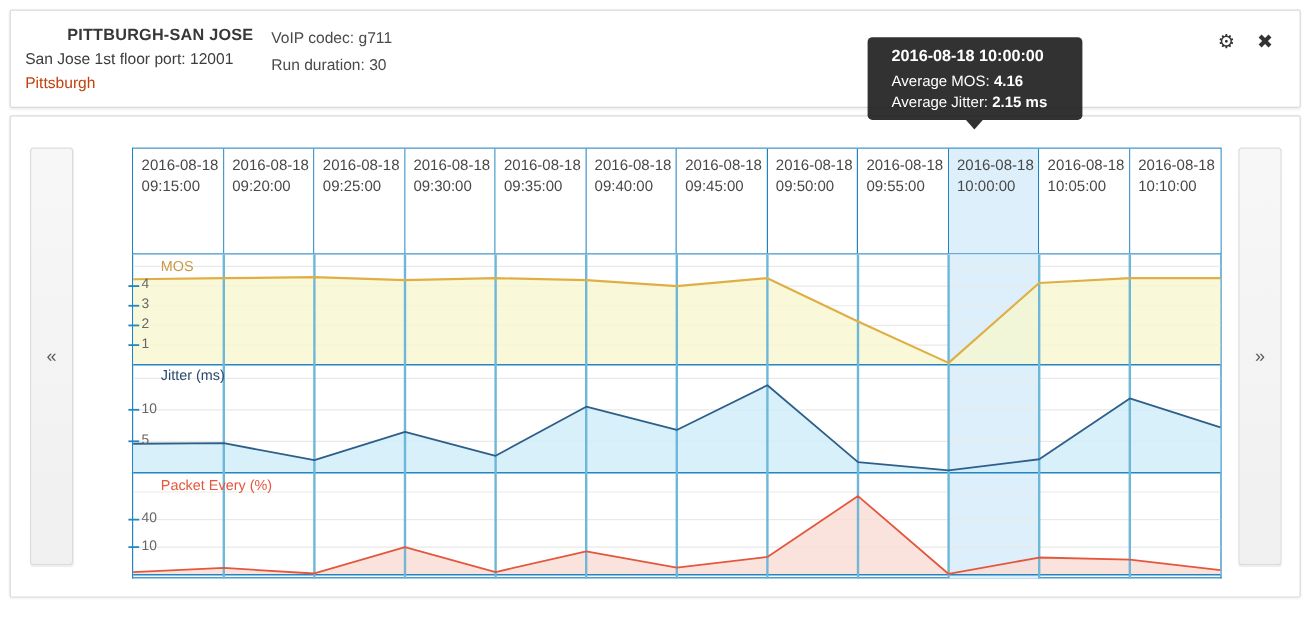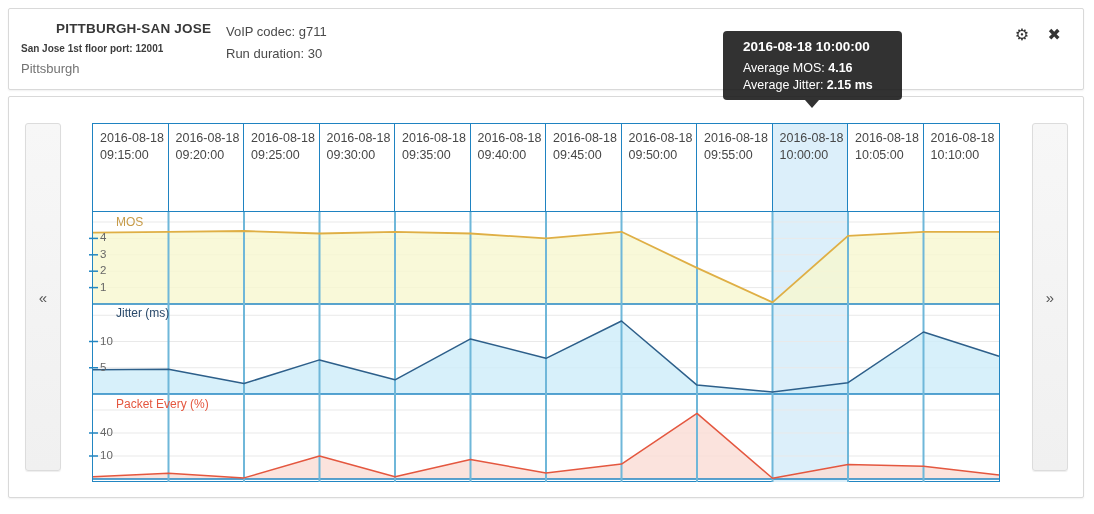--- a/index.html
+++ b/index.html
@@ -8,42 +8,42 @@
     position:relative; overflow:hidden; }
 
   .card { position:absolute; background:#fff; border:1px solid #d9d9d9;
     border-radius:2px; box-shadow:0 1px 2px rgba(0,0,0,0.06); }
   #header-card { left:8px; top:8px; width:1076px; height:82px; }
   #chart-card  { left:8px; top:96px; width:1076px; height:402px; }
 
   
   .hc-col1 { position:absolute; left:12px; top:10px; line-height:20px; }
   .hc-title { font-size:13.5px; font-weight:bold; color:#383838; letter-spacing:.2px;padding-left:35px; }
-  .hc-sub   { font-size:10px; font-weight:bold; color:#3d3d3d; }
-  .hc-loc   { font-size:13px; color:#737373; }
+  .hc-sub   { font-size:13px; font-weight:normal; color:#3d3d3d; }
+  .hc-loc   { font-size:13px; color:#c2410c; }
   .hc-col2 { position:absolute; left:217px; top:12px; font-size:13px; color:#4a4a4a; line-height:22px; }
   .hc-sched { position:absolute; left:337px; top:14px; font-size:12.5px; color:#999; white-space:nowrap; }
   .hc-sched .lbl { color:#666; }
   .chip { display:inline-block; background:#efefef; border:1px solid #c6c6c6;
     border-radius:3px; padding:2px 9px; margin:0 4px; color:#909090; font-size:12px;
     box-shadow:inset 0 1px 0 #fff; cursor:pointer; }
   .hc-icons { position:absolute; right:22px; top:16px; }
   .hc-icons span { font-size:16px; color:#333; margin-left:14px; cursor:pointer; }
 
   
   .nav-btn { position:absolute; top:26px; width:36px; height:348px;
     background:linear-gradient(#f7f7f7,#f0f0f0); border:1px solid #dcdcdc;
     border-radius:3px; box-shadow:0 1px 1px rgba(0,0,0,0.07);
     display:flex; align-items:center; justify-content:center;
     font-size:15px; color:#555; cursor:pointer; }
   #nav-prev { left:16px; }
   #nav-next { left:1023px; }
 
   
-  #chart { position:absolute; left:83px; top:26px; width:764px; }
+  #chart { position:absolute; left:101px; top:26px; width:764px; }
   #col-header { display:flex; width:908px; height:89px; border:1px solid #1f83c1; }
   .col-cell { width:75.5px; border-right:1px solid #1f83c1; padding:6px 0 0 7px;
     font-size:12.5px; color:#474747; line-height:17px; background:#fff; cursor:pointer; }
   .col-cell:last-child { border-right:none; }
   .col-cell.hl { background:#dceffa; }
   #plot { position:relative; width:908px; height:270px;
     border-left:1px solid #2286c2; border-right:1px solid #2286c2;
     border-bottom:1px solid #2286c2; }
   #plot svg { display:block; overflow:visible; }
   .tick-label { position:absolute; left:7px; font-size:11.5px; color:#666; }

